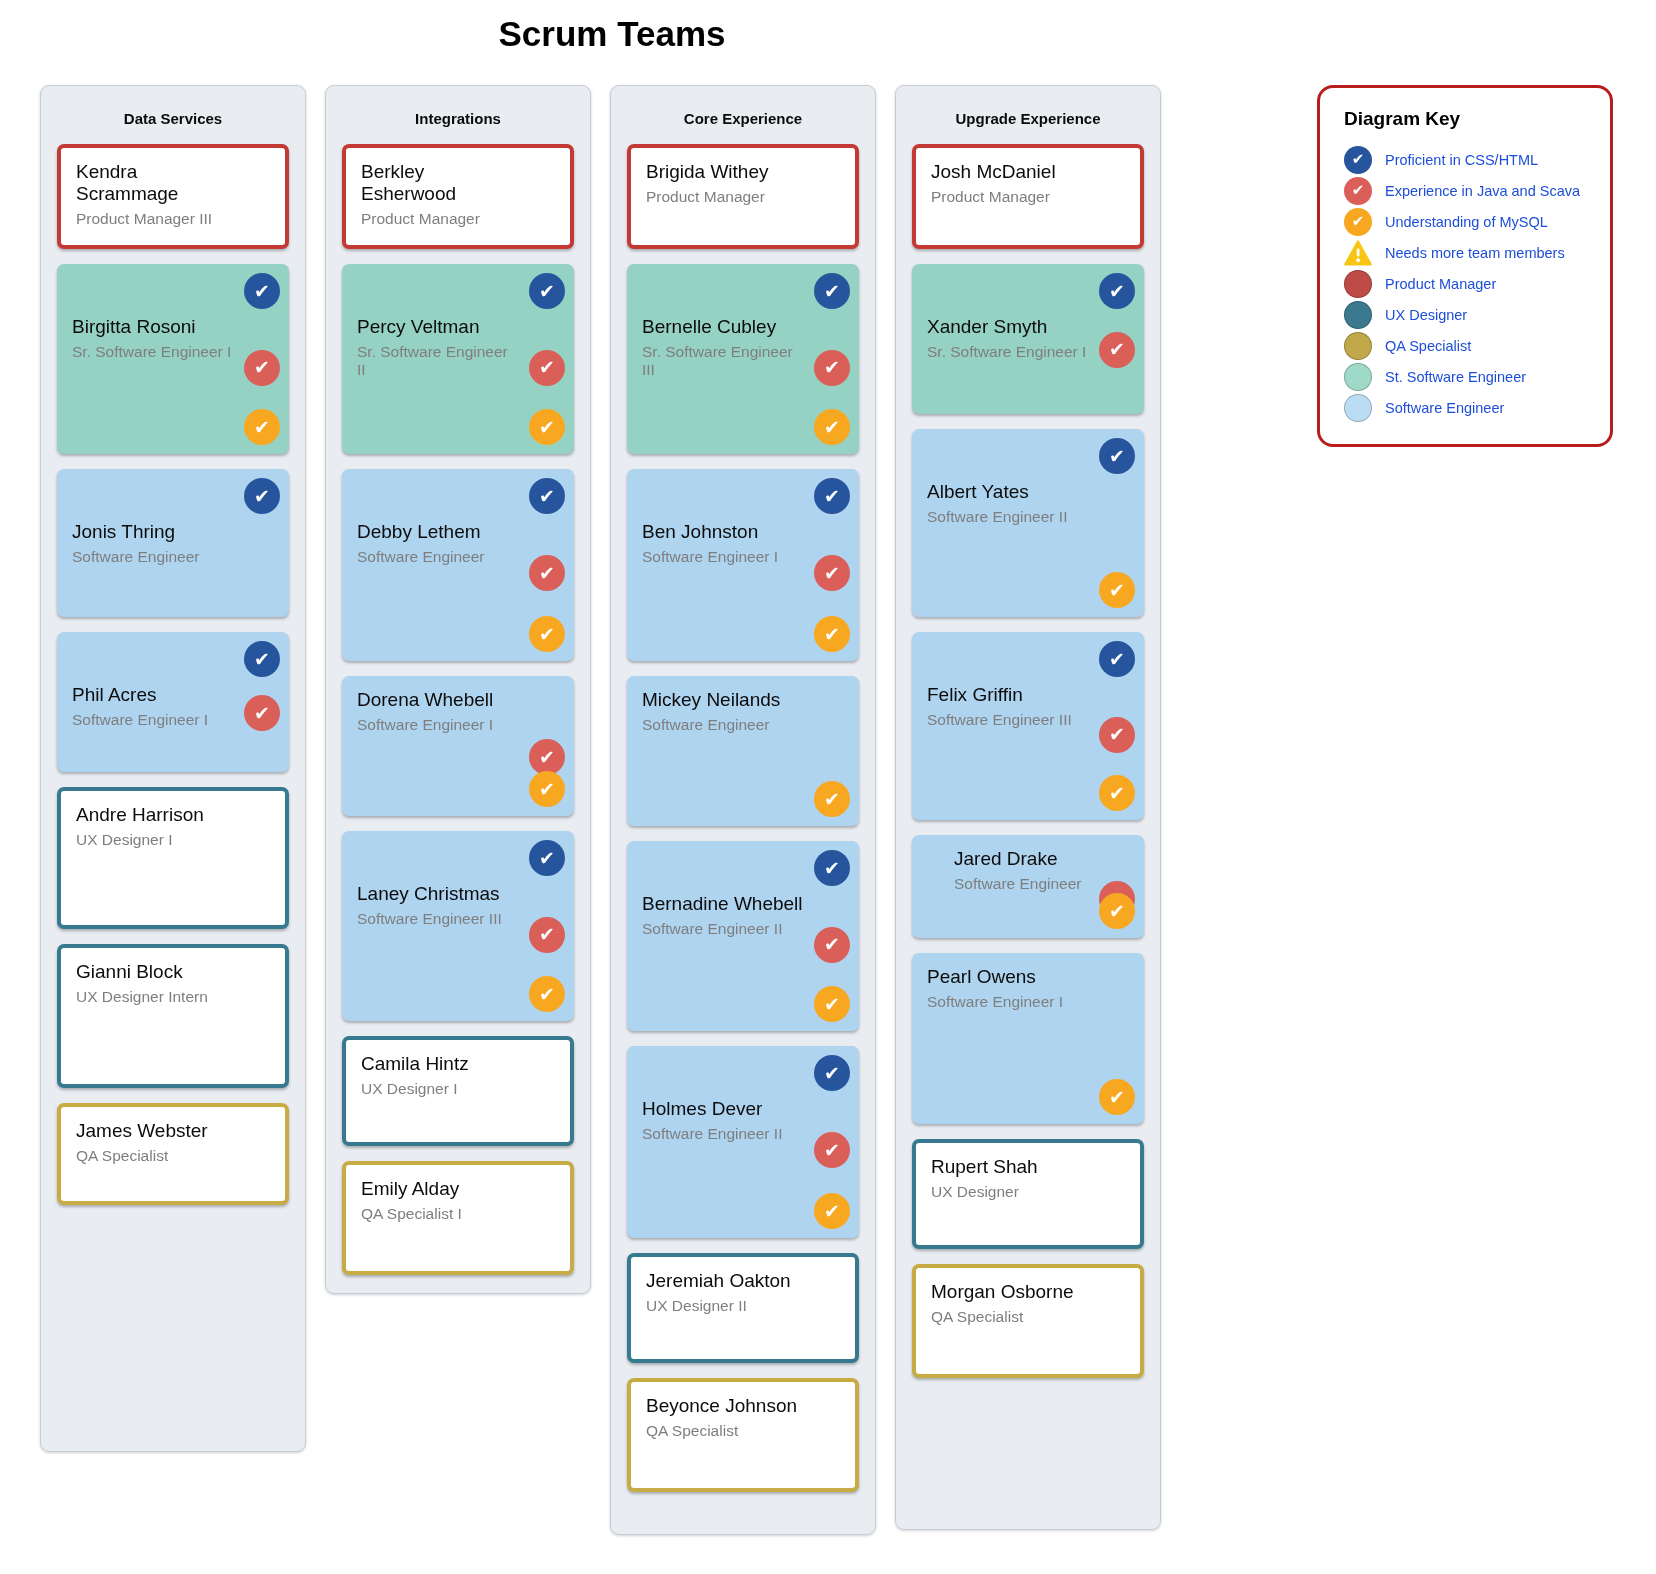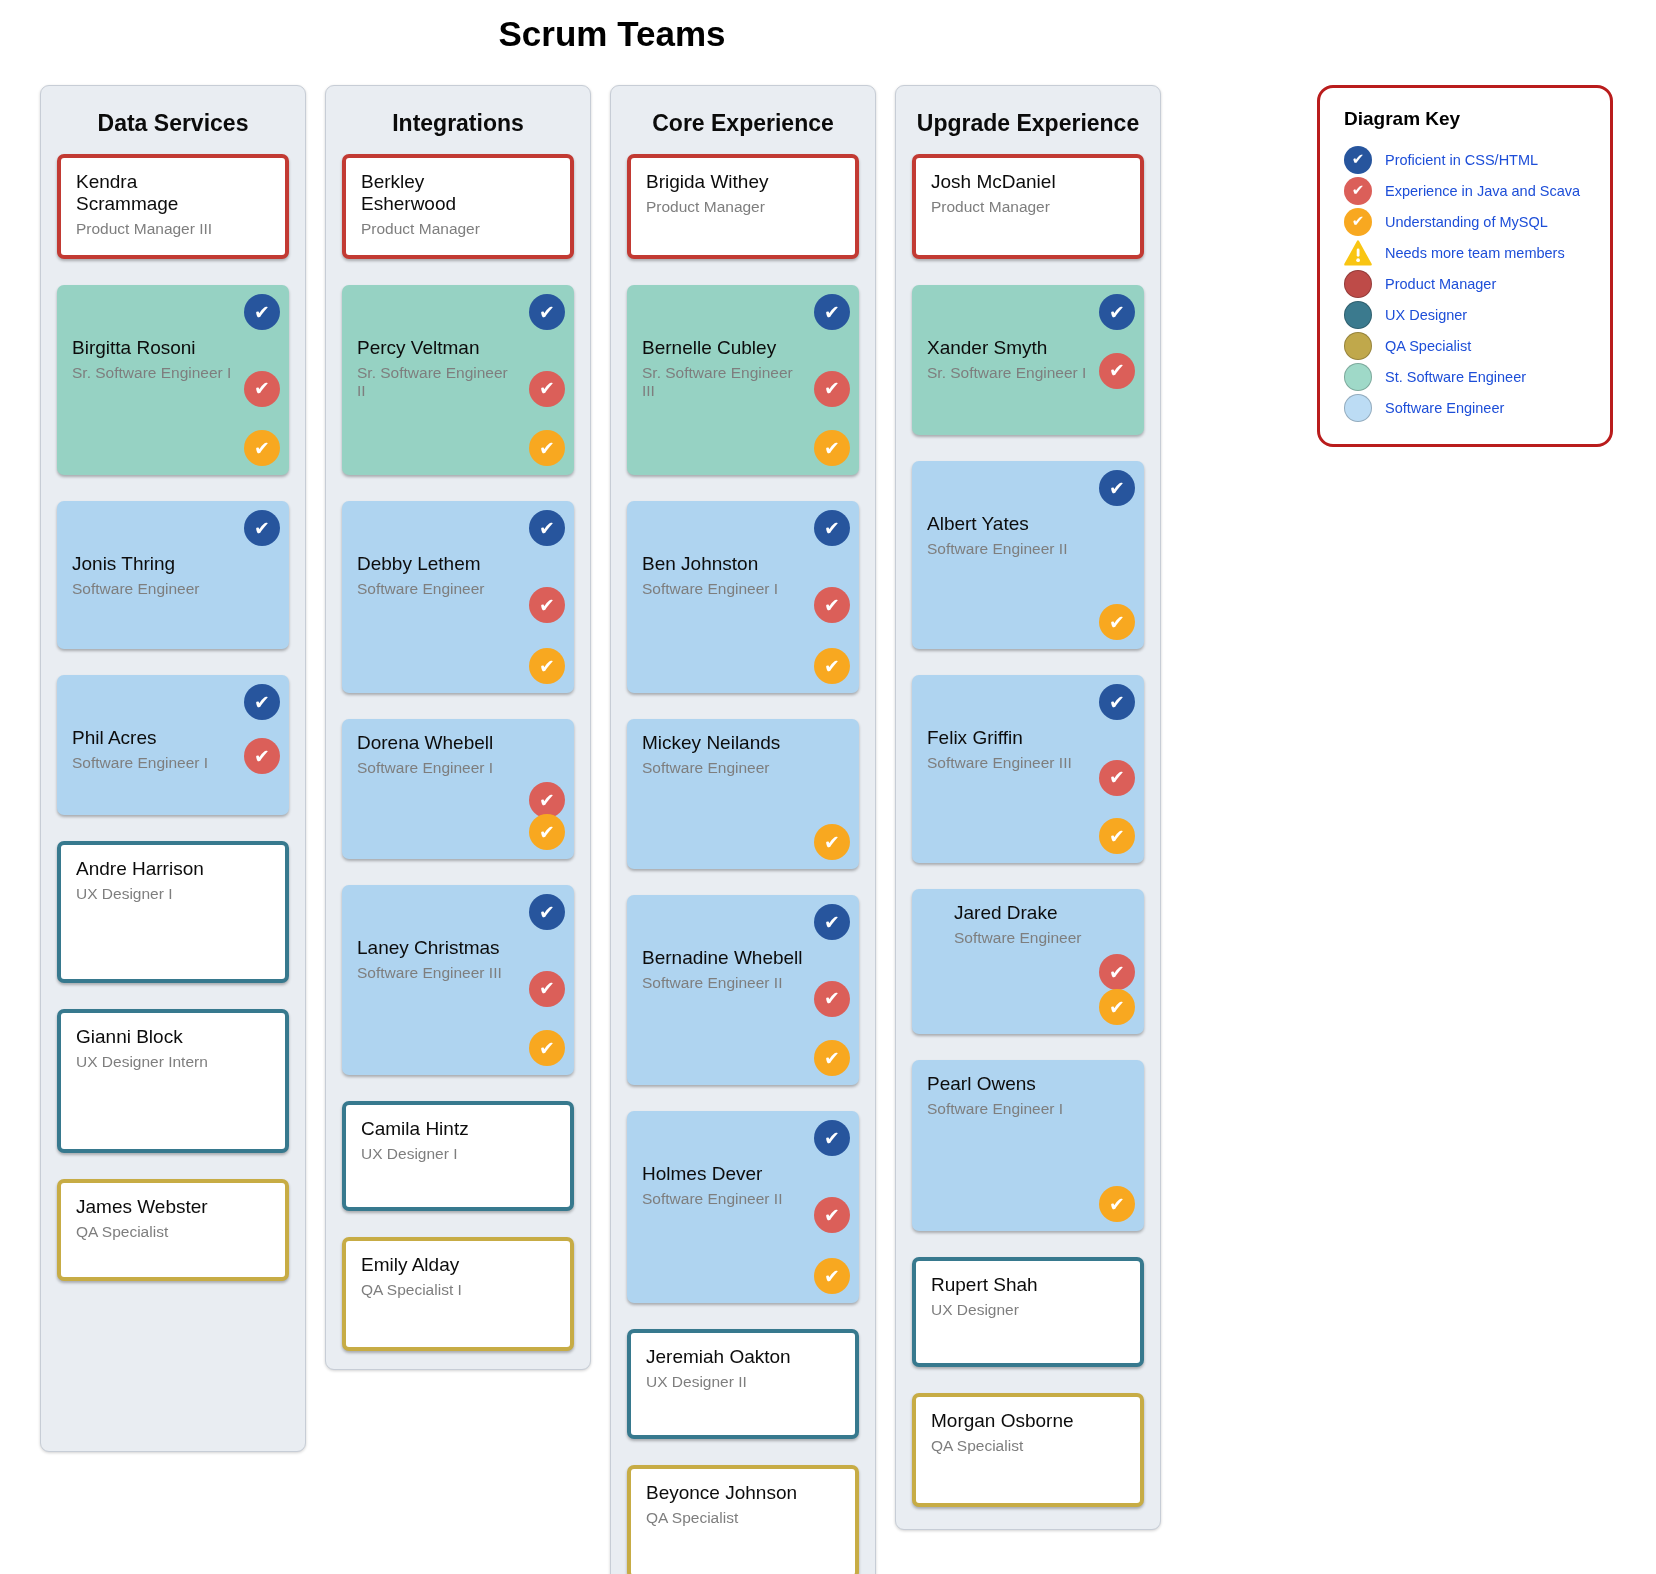--- a/index.html
+++ b/index.html
@@ -6,22 +6,22 @@
   body{font-family:"Liberation Sans",sans-serif;}
   .page{position:relative;width:1656px;height:1574px;overflow:hidden;background:#fff;}
 
   .main-title{position:absolute;top:14px;left:52px;width:1120px;text-align:center;
     font-size:35px;font-weight:700;color:#000;}
 
   .teams{position:absolute;left:40px;top:85px;display:flex;gap:19px;align-items:flex-start;}
   .team-column{box-sizing:border-box;width:266px;background:var(--column-bg,#E9EDF2);
     border:1px solid #C7CDD6;border-radius:9px;box-shadow:0 1px 3px rgba(0,0,0,.18);
     padding:0 16px 18px;}
-  .team-title{font-size:23px;font-weight:700;text-align:center;color:#0b0b0b;padding:24px 0 17px;}
-  .cards{display:flex;flex-direction:column;gap:26px;}
+  .team-title{font-size:15px;font-weight:700;text-align:center;color:#0b0b0b;padding:24px 0 17px;}
+  .cards{display:flex;flex-direction:column;gap:15px;}
 
   .member-card{position:relative;box-sizing:border-box;border-radius:7px;background:#fff;
     box-shadow:0 2px 3px rgba(0,0,0,.28);padding:13px 54px 10px 15px;}
   .member-card.role-pm{border:4px solid var(--role-pm-border,#C23A33);}
   .member-card.role-ux{border:4px solid var(--role-ux-border,#37798E);}
   .member-card.role-qa{border:4px solid var(--role-qa-border,#C7AC45);}
   .member-card.role-senior{background:var(--senior-fill,#96D2C3);}
   .member-card.role-swe{background:var(--swe-fill,#AFD4F0);}
   .member-card.pad-top{padding-top:52px;}
 
@@ -206,21 +206,21 @@
             <span class="badge b-css">✔</span>
             <span class="badge b-mysql">✔</span>
           </div>
           <div class="member-card role-swe pad-top" style="height: 188px;">
             <div class="member-name">Felix Griffin</div>
             <div class="member-title">Software Engineer III</div>
             <span class="badge b-css">✔</span>
             <span class="badge b-java">✔</span>
             <span class="badge b-mysql">✔</span>
           </div>
-          <div class="member-card role-swe" style="height: 145px; padding-left: 42px;">
+          <div class="member-card role-swe" style="height: 103px; padding-left: 42px;">
             <div class="member-name">Jared Drake</div>
             <div class="member-title">Software Engineer</div>
             <span class="badge b-java">✔</span>
             <span class="badge b-mysql">✔</span>
           </div>
           <div class="member-card role-swe" style="height: 171px;">
             <div class="member-name">Pearl Owens</div>
             <div class="member-title">Software Engineer I</div>
             <span class="badge b-mysql">✔</span>
           </div>

